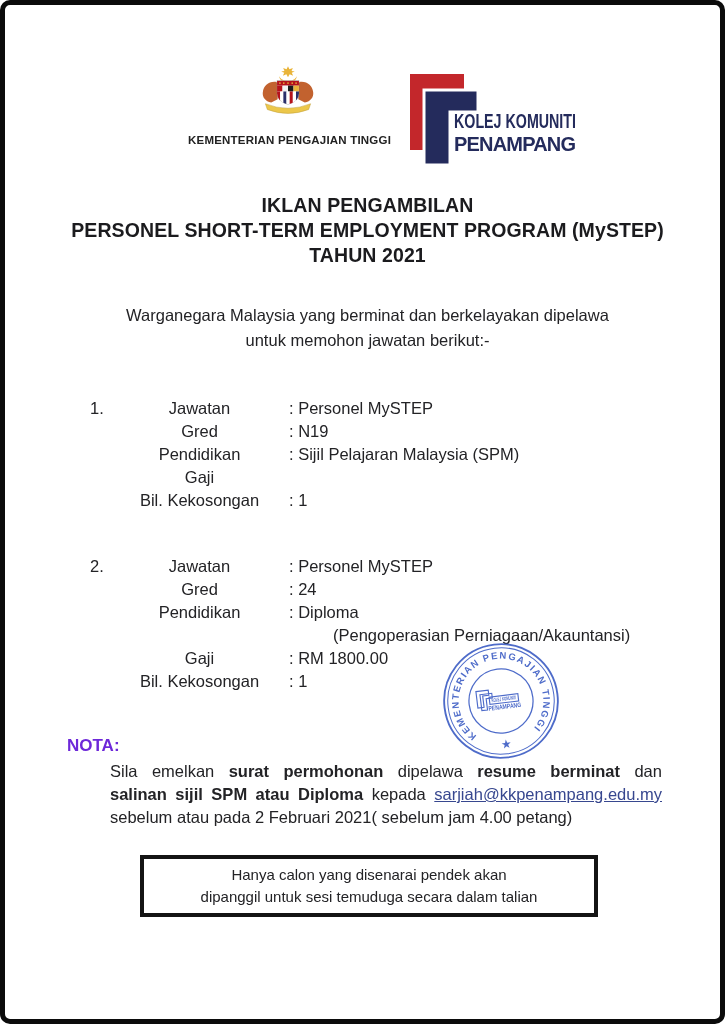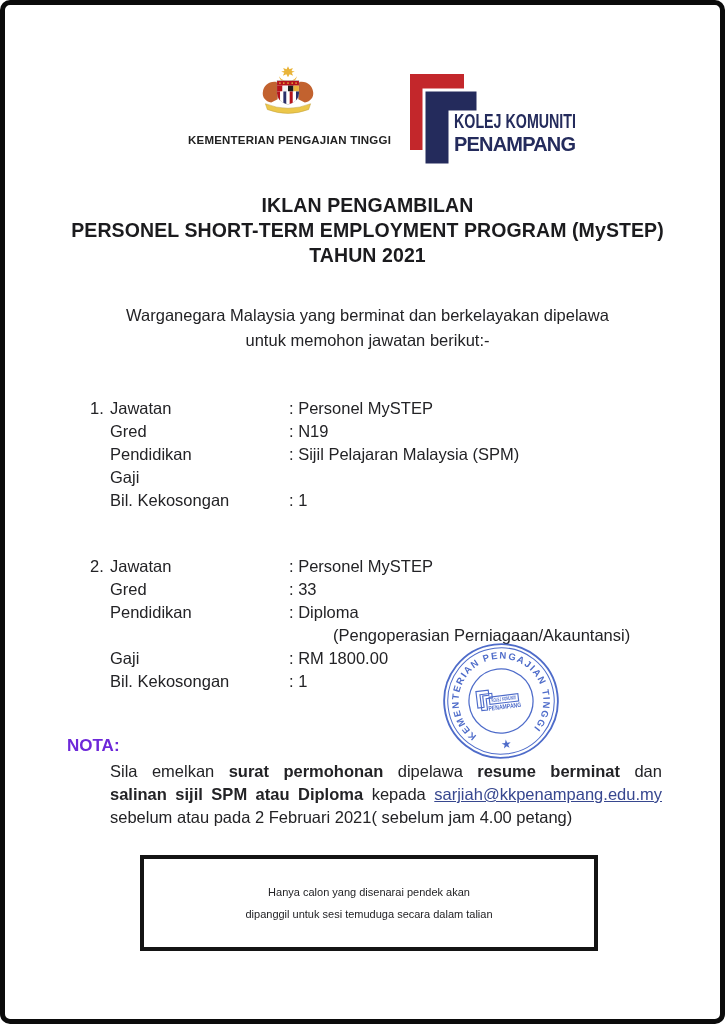--- a/index.html
+++ b/index.html
@@ -49,21 +49,21 @@
   }
   
   .job{
     position:absolute;left:85px;width:570px;
     font-size:16.5px;line-height:23px;color:#232326;
   }
   .job-1{top:392px;}
   .job-2{top:550px;}
   .job-row{display:flex;}
   .job-num{width:20px;flex:0 0 20px;}
-  .job-label{width:179px;flex:0 0 179px;}
+  .job-label{width:179px;flex:0 0 179px;text-align:center;}
   .job-value{flex:1;}
   .job-value .value-line2{padding-left:8px;margin-left:36px;}
   
   .stamp{
     position:absolute;left:434px;top:634px;width:124px;height:124px;
     opacity:.9;
   }
   
   .nota-heading{
     position:absolute;left:62px;top:731px;
@@ -74,24 +74,24 @@
     font-size:16.5px;line-height:23px;color:#232326;
   }
   .nota-line.justify{text-align:justify;text-align-last:justify;}
   .email-link{
     color:var(--link-blue);
     text-decoration:underline;
     cursor:pointer;
   }
   
   .footer-box{
-    position:absolute;left:135px;top:850px;width:458px;height:96px;
+    position:absolute;left:135px;top:850px;width:458px;height:62px;
     border:4px solid #141414;
     display:flex;flex-direction:column;justify-content:center;
-    text-align:center;font-size:11px;line-height:22px;color:#232326;
+    text-align:center;font-size:15px;line-height:22px;color:#232326;
   }
 </style>
 </head>
 <body>
 
 <div class="page">
 
   <div class="crest-block">
     <svg width="66" height="62" viewBox="0 0 100 96">
 
@@ -180,21 +180,21 @@
 
   <div class="job job-2">
     <div class="job-row">
       <span class="job-num">2.</span>
       <span class="job-label">Jawatan</span>
       <span class="job-value">: Personel MySTEP</span>
     </div>
     <div class="job-row">
       <span class="job-num"></span>
       <span class="job-label">Gred</span>
-      <span class="job-value">: 33</span>
+      <span class="job-value">: 24</span>
     </div>
     <div class="job-row">
       <span class="job-num"></span>
       <span class="job-label">Pendidikan</span>
       <span class="job-value">
         <div>: Diploma</div>
         <div class="value-line2">(Pengoperasian Perniagaan/Akauntansi)</div>
       </span>
     </div>
     <div class="job-row">

